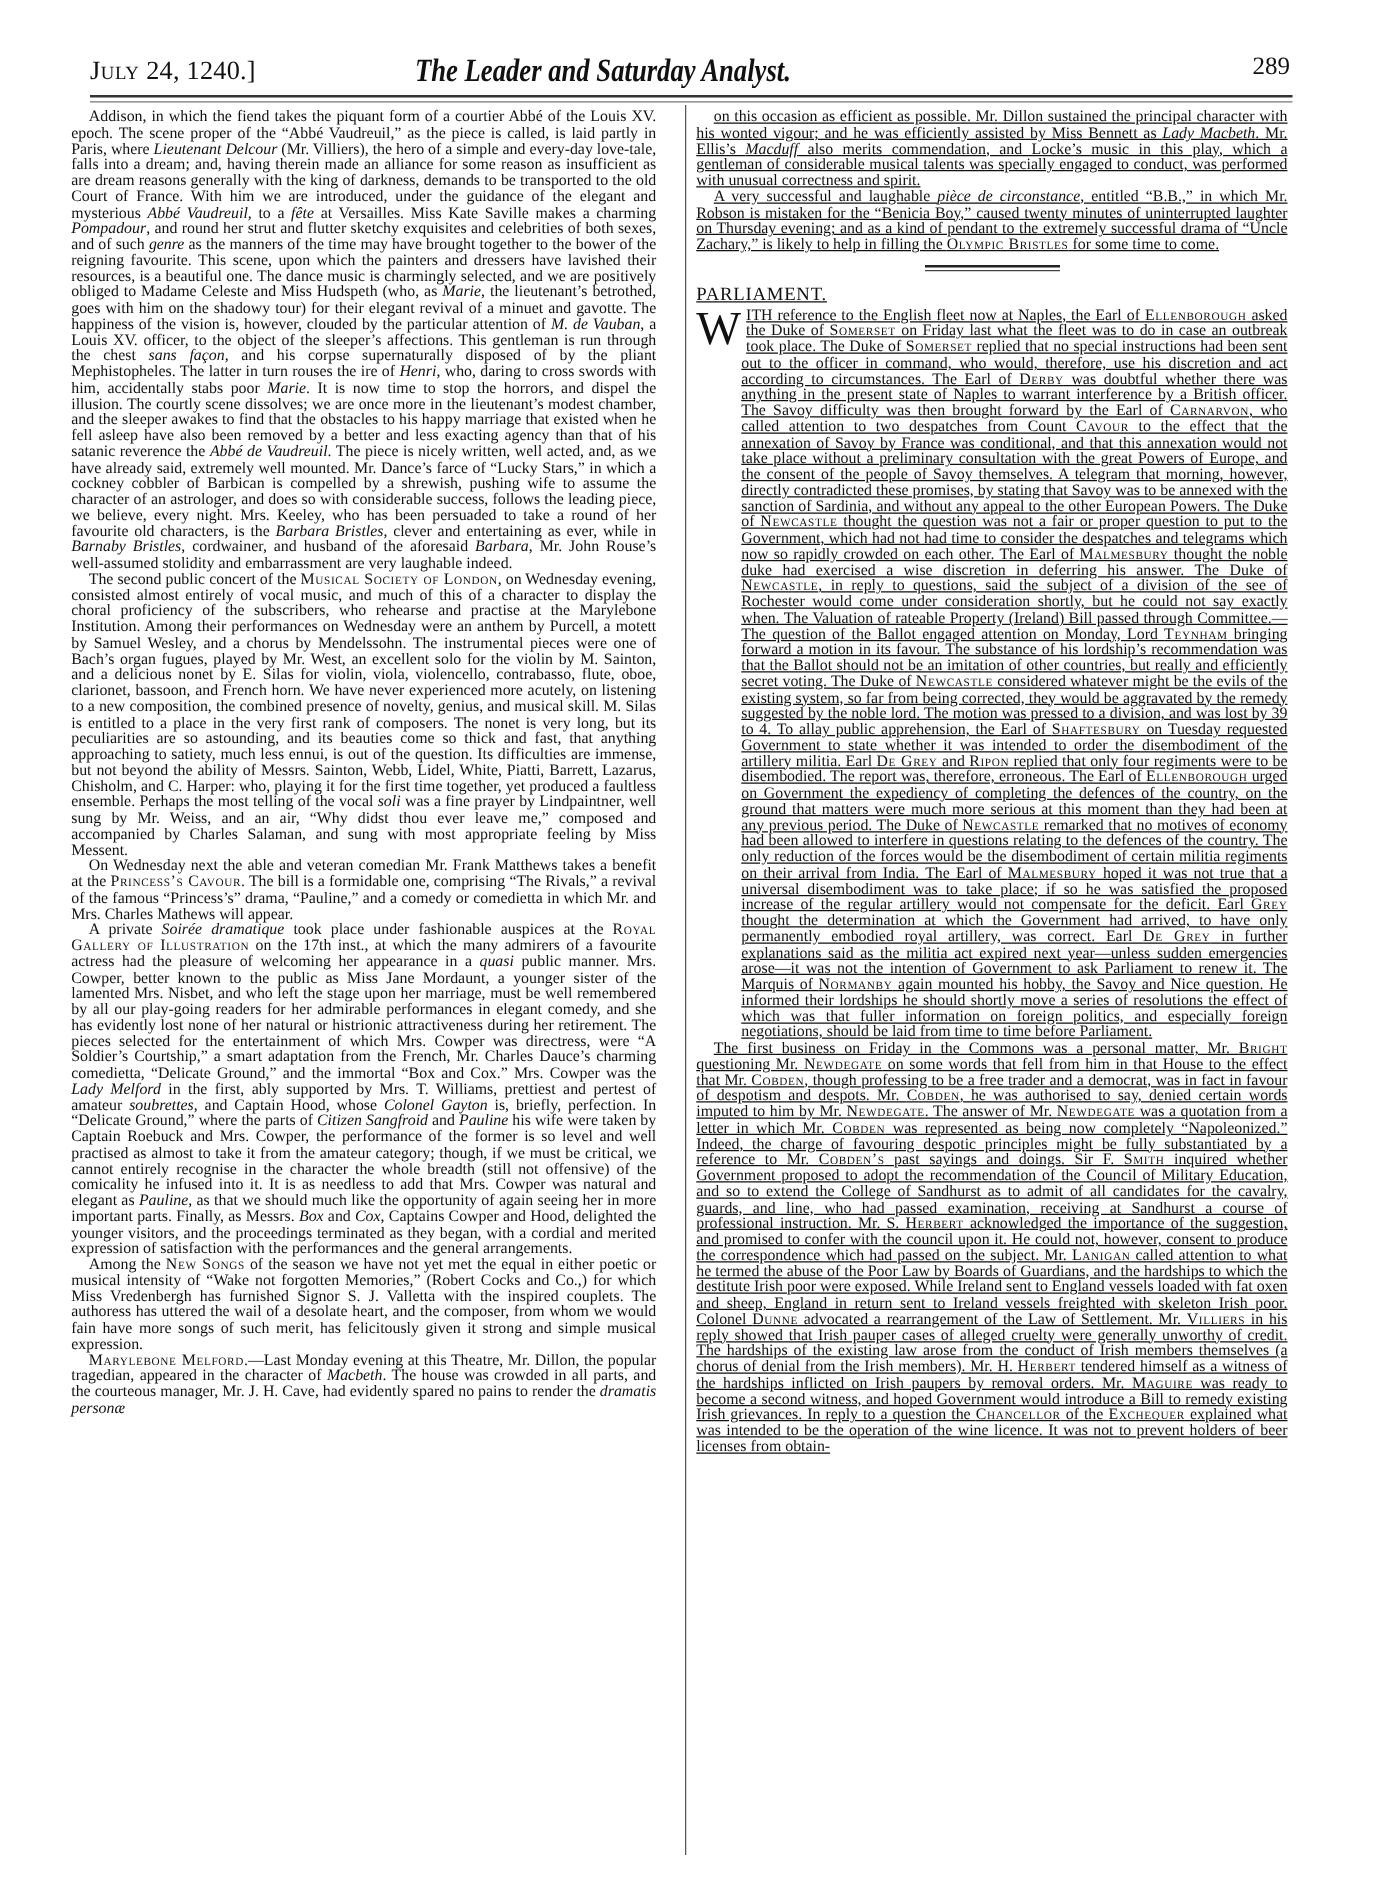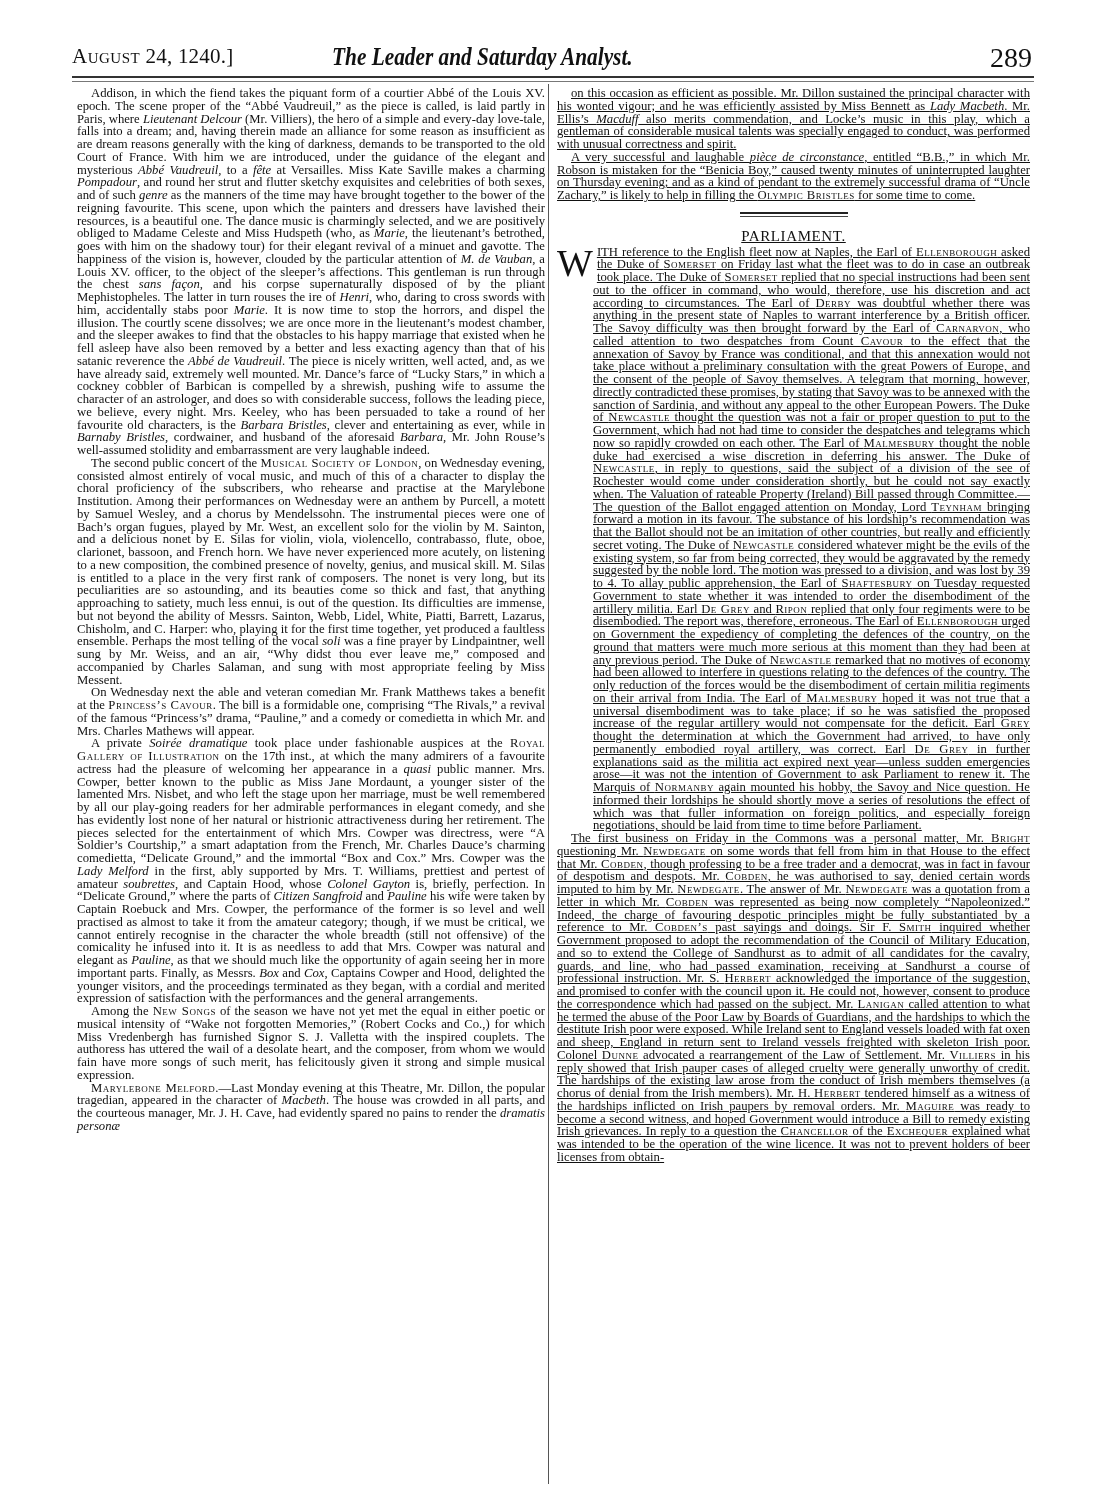--- a/index.html
+++ b/index.html
@@ -1,40 +1,40 @@
 <!DOCTYPE html>
 <html><head>
 <meta charset="utf-8">
 <style>
   html, body { margin: 0; padding: 0; background: #ffffff; }
   body { width: 1106px; height: 1506px; position: relative; overflow: hidden; color: #111; font-family: "Liberation Serif", "DejaVu Serif", serif; }
   .masthead { position: absolute; left: 62px; top: 38px; width: 980px; height: 34px; }
   .masthead .date { position: absolute; left: 10px; top: 6px; font-size: 21px; letter-spacing: 0.2px; }
   .masthead .date .sc { font-variant: small-caps; }
   .masthead .title { position: absolute; left: 270px; top: 4px; font-size: 26px; font-style: italic; font-weight: bold; transform: scaleX(0.82); transform-origin: left center; }
-  .masthead .pageno { position: absolute; right: 10px; top: 4px; font-size: 28px; }
+  .masthead .pageno { position: absolute; right: 10px; top: 4px; font-size: 20px; }
   .rule-top { position: absolute; left: 72px; top: 76px; width: 962px; border-top: 2px solid #333; }
   .rule-top2 { position: absolute; left: 72px; top: 81px; width: 962px; border-top: 1px solid #777; }
   .col-divider { position: absolute; left: 548px; top: 84px; width: 0; height: 1400px; border-left: 1px solid #555; }
   .col { position: absolute; top: 87px; font-size: 12.7px; line-height: 12.75px; text-align: justify; }
-  .col.left { left: 77px; width: 468px; }
+  .col.left { left: 57px; width: 468px; }
   .col.right { left: 557px; width: 473px; text-decoration: underline; }
   .col p { margin: 0; text-indent: 14px; hyphens: manual; }
   .col p.noindent { text-indent: 0; margin-left: 36px; }
   .sc { font-variant: small-caps; letter-spacing: 0.5px; }
   em { font-style: italic; }
   .section-rule { width: 108px; margin: 10px auto 0 auto; border-top: 2px solid #222; border-bottom: 1px solid #444; height: 2px; }
-  .section-head { text-align: center; font-size: 15px; letter-spacing: 0.6px; margin: 13px 0 3px 0; }
+  .section-head { font-size: 15px; letter-spacing: 0.6px; margin: 13px 0 3px 0; }
   .dropcap { float: left; font-size: 38px; line-height: 30px; margin: 2px 4px 0 0; }
 </style>
 </head>
 <body>
 
 <div class="masthead">
-  <div class="date"><span class="sc">August</span><span> 24, 1240.]</span></div>
+  <div class="date"><span class="sc">July</span><span> 24, 1240.]</span></div>
   <div class="title">The Leader and Saturday Analyst.</div>
   <div class="pageno">289</div>
 </div>
 <div class="rule-top"></div>
 <div class="rule-top2"></div>
 <div class="col-divider"></div>
 
 <div class="col left">
   <div>
       <p>Addison, in which the fiend takes the piquant form of a courtier Abbé of the Louis XV. epoch. The scene proper of the “Abbé Vaudreuil,” as the piece is called, is laid partly in Paris, where <em>Lieutenant Delcour</em> (Mr. Villiers), the hero of a simple and every-day love-tale, falls into a dream; and, having therein made an alliance for some reason as insufficient as are dream reasons generally with the king of darkness, demands to be transported to the old Court of France. With him we are introduced, under the guidance of the elegant and mysterious <em>Abbé Vaudreuil,</em> to a <em>fête</em> at Versailles. Miss Kate Saville makes a charming <em>Pompadour</em>, and round her strut and flutter sketchy exquisites and celebrities of both sexes, and of such <em>genre</em> as the manners of the time may have brought together to the bower of the reigning favourite. This scene, upon which the painters and dressers have lavished their resources, is a beautiful one. The dance music is charmingly selected, and we are positively obliged to Madame Celeste and Miss Hudspeth (who, as <em>Marie</em>, the lieutenant’s betrothed, goes with him on the shadowy tour) for their elegant revival of a minuet and gavotte. The happiness of the vision is, however, clouded by the particular attention of <em>M. de Vauban</em>, a Louis XV. officer, to the object of the sleeper’s affections. This gentleman is run through the chest <em>sans façon</em>, and his corpse supernaturally disposed of by the pliant Mephistopheles. The latter in turn rouses the ire of <em>Henri</em>, who, daring to cross swords with him, accidentally stabs poor <em>Marie</em>. It is now time to stop the horrors, and dispel the illusion. The courtly scene dissolves; we are once more in the lieutenant’s modest chamber, and the sleeper awakes to find that the obstacles to his happy marriage that existed when he fell asleep have also been removed by a better and less exacting agency than that of his satanic reverence the <em>Abbé de Vaudreuil</em>. The piece is nicely written, well acted, and, as we have already said, extremely well mounted. Mr. Dance’s farce of “Lucky Stars,” in which a cockney cobbler of Barbican is compelled by a shrewish, pushing wife to assume the character of an astrologer, and does so with considerable success, follows the leading piece, we believe, every night. Mrs. Keeley, who has been persuaded to take a round of her favourite old characters, is the <em>Barbara Bristles</em>, clever and entertaining as ever, while in <em>Barnaby Bristles</em>, cordwainer, and husband of the aforesaid <em>Barbara</em>, Mr. John Rouse’s well-assumed stolidity and embarrassment are very laughable indeed.</p>

